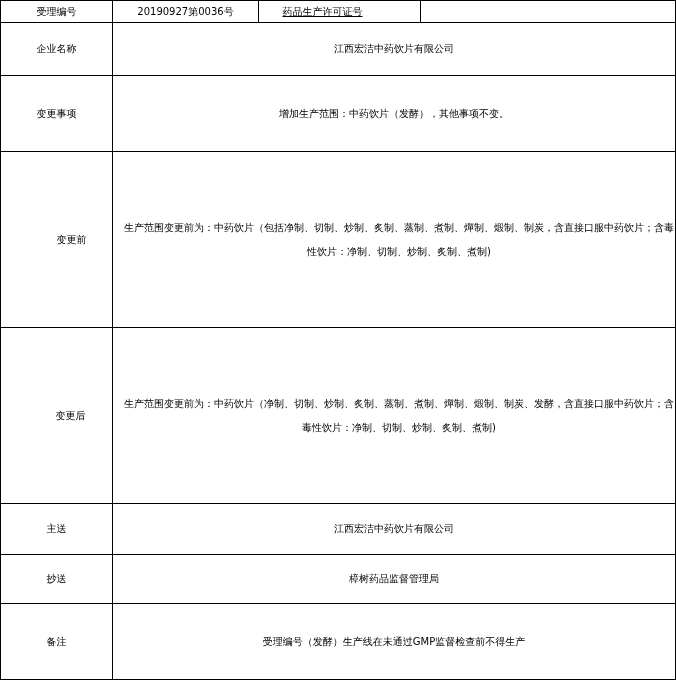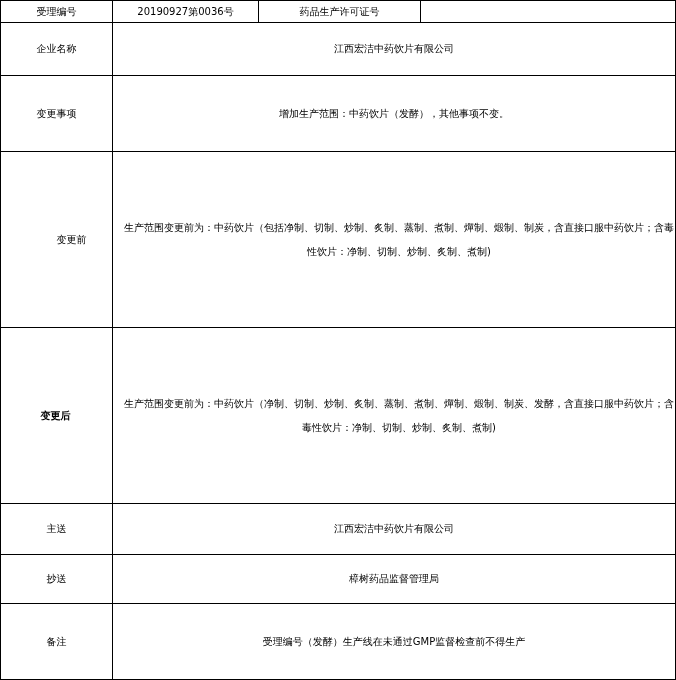--- a/index.html
+++ b/index.html
@@ -28,32 +28,32 @@
   <div class="hl" style="left:0;top:679px;width:676px;"></div>
 
   <div class="vl" style="left:0;top:0;height:680px;"></div>
   <div class="vl" style="left:112px;top:0;height:680px;"></div>
   <div class="vl" style="left:258px;top:0;height:23px;"></div>
   <div class="vl" style="left:420px;top:0;height:23px;"></div>
   <div class="vl" style="left:675px;top:0;height:680px;"></div>
 
   <div class="cell" style="left:1px;top:1px;width:111px;height:21px;">受理编号</div>
   <div class="cell" style="left:113px;top:1px;width:145px;height:21px;text-align:center;">20190927第0036号</div>
-  <div class="cell" style="left:259px;top:1px;width:161px;height:21px;">药品生产许可证号</div>
+  <div class="cell" style="left:242px;top:1px;width:161px;height:21px;text-decoration:underline;">药品生产许可证号</div>
 
   <div class="cell" style="left:1px;top:23px;width:111px;height:52px;">企业名称</div>
   <div class="cell" style="left:113px;top:23px;width:562px;height:52px;">江西宏洁中药饮片有限公司</div>
 
   <div class="cell" style="left:1px;top:76px;width:111px;height:75px;">变更事项</div>
   <div class="cell" style="left:113px;top:76px;width:562px;height:75px;">增加生产范围：中药饮片（发酵），其他事项不变。</div>
 
   <div class="cell" style="left:16px;top:152px;width:111px;height:175px;">变更前</div>
   <div class="cell para" style="left:113px;top:152px;width:562px;height:175px;">生产范围变更前为：中药饮片（包括净制、切制、炒制、炙制、蒸制、煮制、燀制、煅制、制炭，含直接口服中药饮片；含毒性饮片：净制、切制、炒制、炙制、煮制)</div>
 
-  <div class="cell" style="left:0;top:328px;width:111px;height:175px;font-weight:bold;">变更后</div>
+  <div class="cell" style="left:15px;top:328px;width:111px;height:175px;">变更后</div>
   <div class="cell para" style="left:113px;top:328px;width:562px;height:175px;">生产范围变更前为：中药饮片（净制、切制、炒制、炙制、蒸制、煮制、燀制、煅制、制炭、发酵，含直接口服中药饮片；含毒性饮片：净制、切制、炒制、炙制、煮制)</div>
 
   <div class="cell" style="left:1px;top:504px;width:111px;height:50px;">主送</div>
   <div class="cell" style="left:113px;top:504px;width:562px;height:50px;">江西宏洁中药饮片有限公司</div>
 
   <div class="cell" style="left:1px;top:555px;width:111px;height:48px;">抄送</div>
   <div class="cell" style="left:113px;top:555px;width:562px;height:48px;">樟树药品监督管理局</div>
 
   <div class="cell" style="left:1px;top:604px;width:111px;height:75px;">备注</div>
   <div class="cell" style="left:113px;top:604px;width:562px;height:75px;">受理编号（发酵）生产线在未通过GMP监督检查前不得生产</div>

